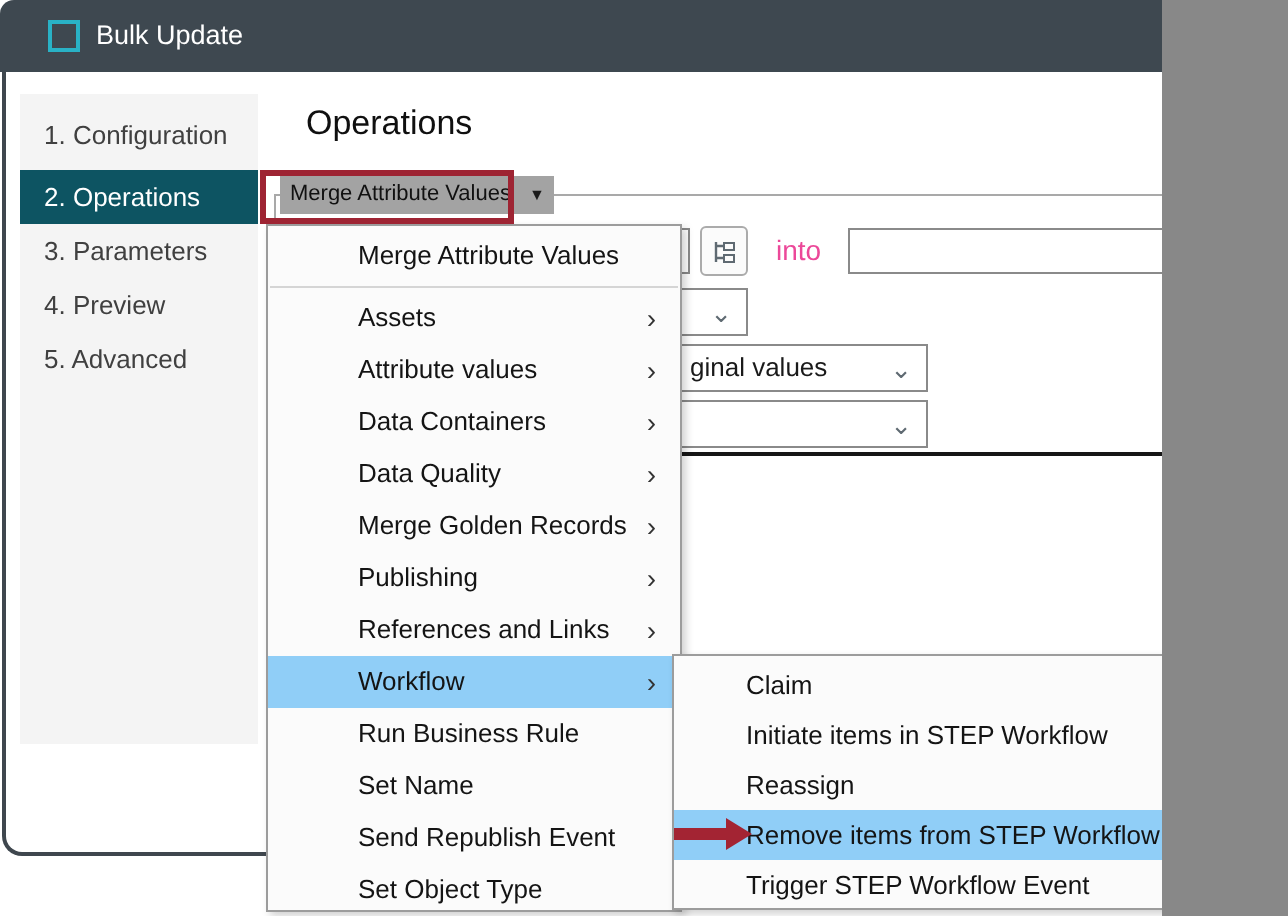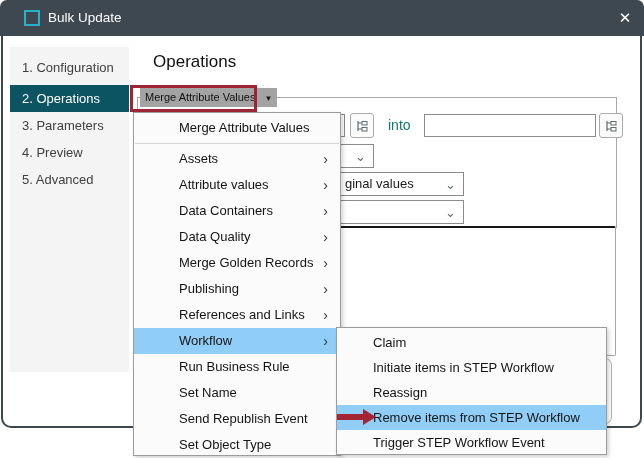--- a/index.html
+++ b/index.html
@@ -1,17 +1,17 @@
 <!DOCTYPE html>
 <html><head>
 <meta charset="utf-8">
 <style>
   * { margin:0; padding:0; box-sizing:border-box; }
   body { background:#888; font-family:"Liberation Sans","DejaVu Sans",sans-serif; }
-  .stage { position:relative; width:644px; height:458px; background:#ffffff; overflow:hidden;
+  .stage { position:relative; width:581px; height:458px; background:#ffffff; overflow:hidden;
            font-family:"Liberation Sans","DejaVu Sans",sans-serif; }
   .abs { position:absolute; }
 
   
   .titlebar { left:0; top:0; width:644px; height:36px; background:#3e4850;
               border-radius:7px 7px 0 0; z-index:2; }
   .app-icon { left:24px; top:10px; width:16px; height:16px; border:2px solid #29b2c6; }
   .title-text { left:48px; top:0; height:36px; line-height:36px; color:#ffffff; font-size:13.5px; }
   .close-btn { left:606px; top:0; width:38px; height:36px; color:#ffffff; font-size:15px;
                text-align:center; line-height:36px; cursor:default; }
@@ -32,21 +32,21 @@
   .gb-line   { background:#a9a9a9; z-index:2; }
   .legend { left:140px; top:88px; height:19px; background:#a3a3a3; padding:0 5px; z-index:3;
             font-size:11px; color:#111; line-height:19px; white-space:nowrap; cursor:default; }
   .legend .caret { font-size:8px; margin-left:9px; color:#1a1a1a; }
 
   .annot-box { left:130px; top:85px; width:127px; height:27px; border:3px solid #9e2433; z-index:12; }
 
   .tfield { border:1px solid #8a8a8a; background:#ffffff; z-index:2; }
   .icon-btn { width:24px; height:25px; border:1px solid #ababab; border-radius:3px; background:#fbfbfb;
               z-index:2; display:flex; align-items:center; justify-content:center; }
-  .into-label { font-size:14px; color:#0f766e; z-index:2; line-height:23px;text-align:right; }
+  .into-label { font-size:14px; color:#ec4899; z-index:2; line-height:23px;text-align:right; }
   .combo { border:1px solid #8a8a8a; background:#ffffff; z-index:2; font-size:13px; color:#1a1a1a;
            line-height:22px; white-space:nowrap; overflow:hidden; }
   .combo .chev { position:absolute; right:7px; top:1px; color:#5f6a72; font-size:13px; }
 
   .textarea-box { left:150px; top:226px; width:466px; height:130px; background:#ffffff;
                   border:1px solid #a6a6a6; border-top:2px solid #161616; border-radius:2px; z-index:2; }
   .fragment-box { left:150px; top:358px; width:462px; height:66px; background:#ffffff;
                   border:1px solid #b0b0b0; border-radius:7px; z-index:2; }
 
   

